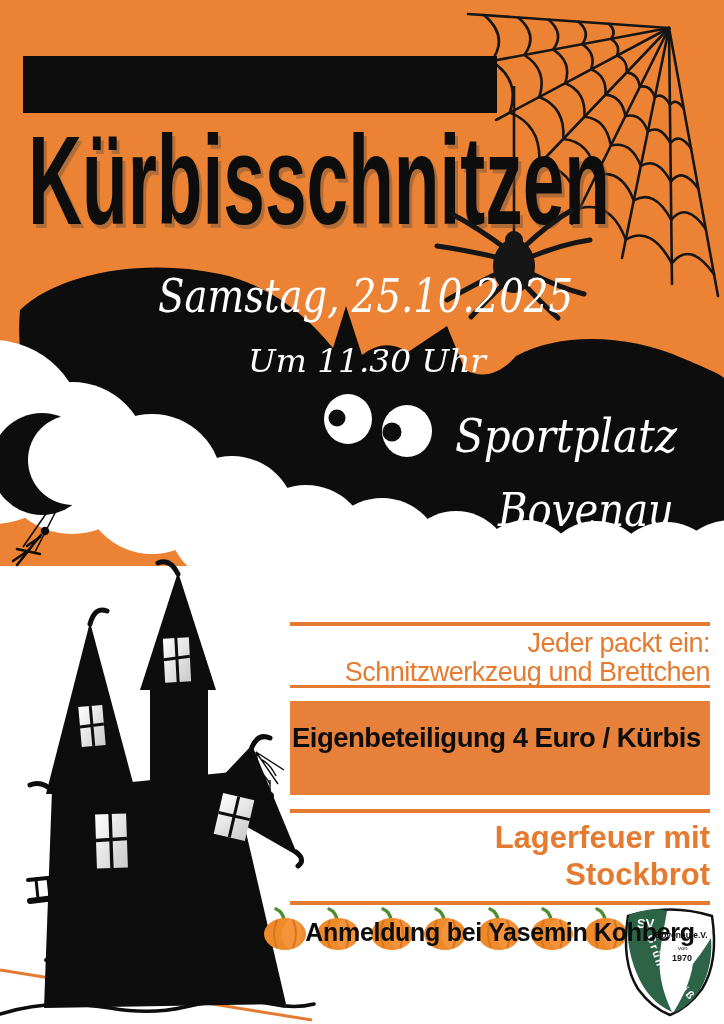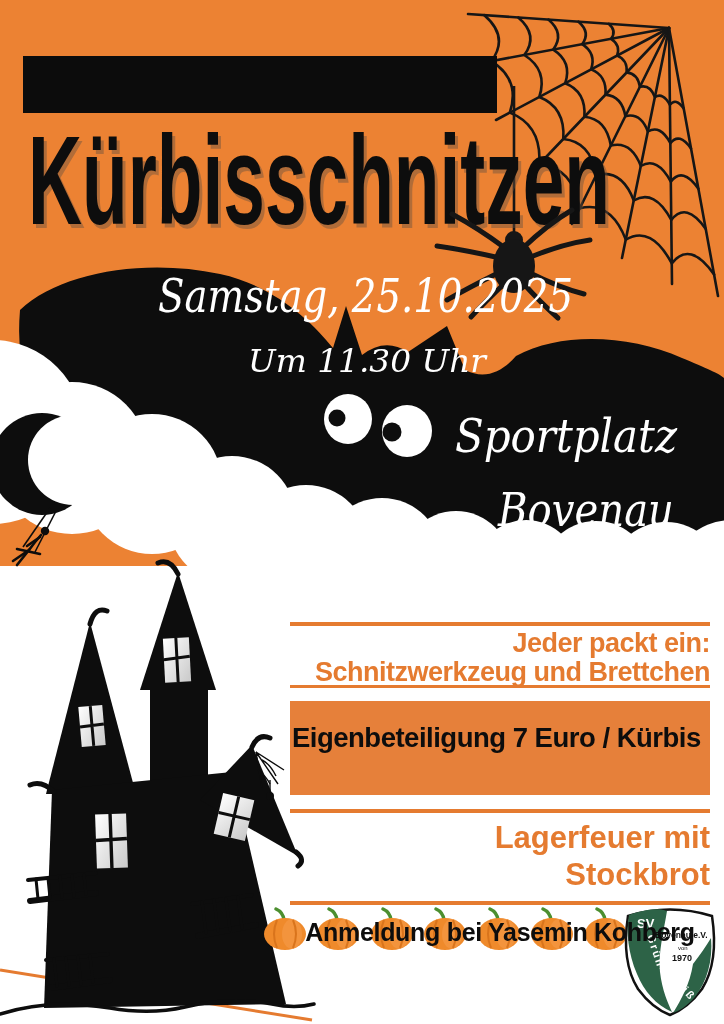--- a/index.html
+++ b/index.html
@@ -15,21 +15,21 @@
     line-height:27px; padding:3px 0 0 12px; box-sizing:border-box;
     letter-spacing:0.2px;
   }
   
   .rule{position:absolute; left:290px; width:420px; background:#E57B30;}
   .r1{top:622px; height:4px;}
   .r2{top:685px; height:3px;}
   .r3{top:809px; height:4px;}
   .r4{top:901px; height:4px;}
   .bring{position:absolute; left:290px; width:420px; text-align:right;
-    color:#E57B30; font-weight:bold; font-size:27px; letter-spacing:-0.5px;}
+    color:#E57B30; font-weight:normal; font-size:27px; letter-spacing:-0.5px;}
   .bring1{top:628px;}
   .bring2{top:657px;}
   .feebar{position:absolute; left:290px; top:701px; width:420px; height:94px;
     background:#E6803A;}
   .feetext{position:absolute; left:292px; top:722px; width:418px;
     color:#0d0d0d; font-weight:bold; font-size:27.5px; letter-spacing:-0.5px;}
   .fire{position:absolute; left:290px; width:420px; text-align:right;
     color:#E57B30; font-weight:bold; font-size:31px;}
   .fire1{top:820px;}
   .fire2{top:857px;}
@@ -235,21 +235,21 @@
 
   <div class="banner">
   </div>
 
   <div class="rule r1"></div>
   <div class="bring bring1">Jeder packt ein:</div>
   <div class="bring bring2">Schnitzwerkzeug und Brettchen</div>
   <div class="rule r2"></div>
 
   <div class="feebar"></div>
-  <div class="feetext">Eigenbeteiligung 7 Euro / Kürbis</div>
+  <div class="feetext">Eigenbeteiligung 4 Euro / Kürbis</div>
 
   <div class="rule r3"></div>
   <div class="fire fire1">Lagerfeuer mit</div>
   <div class="fire fire2">Stockbrot</div>
   <div class="rule r4"></div>
 
   <div class="reg1">Anmeldung bei Yasemin Kohberg</div>
 
 </div>
 

